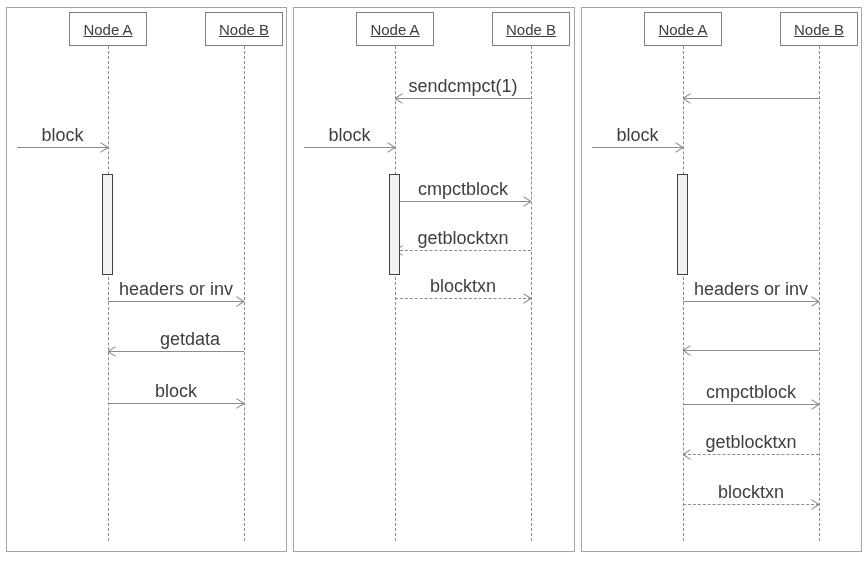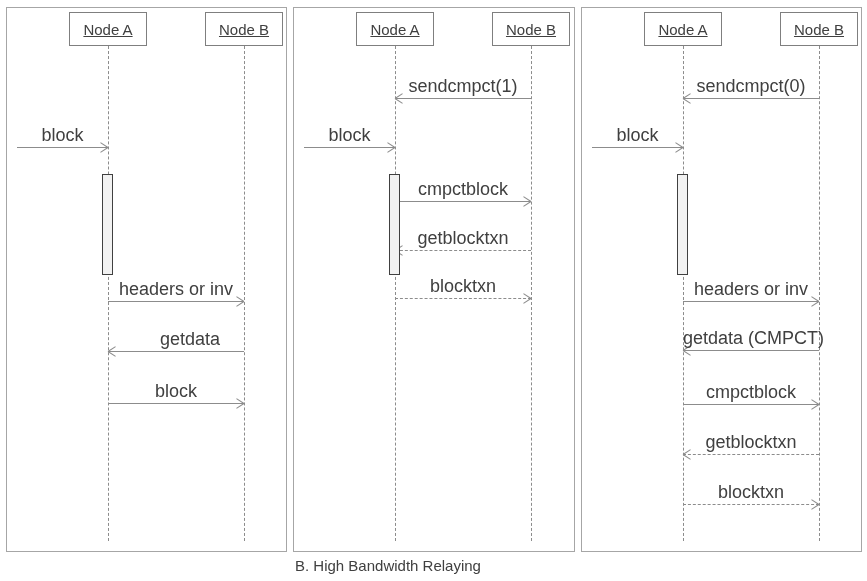--- a/index.html
+++ b/index.html
@@ -154,49 +154,46 @@
           <div class="msg-line dashed" style="left: 101px; top: 242px; width: 136px;"></div>
           <div class="wing tip-left" style="left: 101px; top: 242px; transform: rotate(33deg);"></div>
           <div class="wing tip-left" style="left: 101px; top: 242px; transform: rotate(-33deg);"></div>
           <div class="msg-label" style="left: 101px; width: 136px; top: 221px;">getblocktxn</div>
           <div class="msg-line dashed" style="left: 101px; top: 290px; width: 136px;"></div>
           <div class="wing tip-right" style="left: 228px; top: 290px; transform: rotate(33deg);"></div>
           <div class="wing tip-right" style="left: 228px; top: 290px; transform: rotate(-33deg);"></div>
           <div class="msg-label" style="left: 101px; width: 136px; top: 269px;">blocktxn</div>
           <div class="activation" style="top: 166px; height: 101px;"></div>
         </div>
-      <div class="caption">B. High Bandwidth Relaying</div>
     </div>
 
     <div class="panel-wrap">
       <div class="panel">
           <div class="actor-box" style="left: 62px;">
             <div class="actor-label">Node A</div>
           </div>
           <div class="lifeline" style="left: 101px;"></div>
           <div class="actor-box" style="left: 198px;">
             <div class="actor-label">Node B</div>
           </div>
           <div class="lifeline" style="left: 237px;"></div>
           <div class="msg-line " style="left: 101px; top: 90px; width: 136px;"></div>
           <div class="wing tip-left" style="left: 101px; top: 90px; transform: rotate(33deg);"></div>
           <div class="wing tip-left" style="left: 101px; top: 90px; transform: rotate(-33deg);"></div>
-          <div class="msg-label" style="left: 101px; width: 136px; top: 69px;">sendcmpct(0)</div>
           <div class="msg-line " style="left: 10px; top: 139px; width: 91px;"></div>
           <div class="wing tip-right" style="left: 92px; top: 139px; transform: rotate(33deg);"></div>
           <div class="wing tip-right" style="left: 92px; top: 139px; transform: rotate(-33deg);"></div>
           <div class="msg-label" style="left: 10px; width: 91px; top: 118px;">block</div>
           <div class="msg-line " style="left: 101px; top: 293px; width: 136px;"></div>
           <div class="wing tip-right" style="left: 228px; top: 293px; transform: rotate(33deg);"></div>
           <div class="wing tip-right" style="left: 228px; top: 293px; transform: rotate(-33deg);"></div>
           <div class="msg-label" style="left: 101px; width: 136px; top: 272px;">headers or inv</div>
           <div class="msg-line " style="left: 101px; top: 342px; width: 136px;"></div>
           <div class="wing tip-left" style="left: 101px; top: 342px; transform: rotate(33deg);"></div>
           <div class="wing tip-left" style="left: 101px; top: 342px; transform: rotate(-33deg);"></div>
-          <div class="msg-label" style="left: 101px; width: 136px; top: 321px;">getdata (CMPCT)</div>
           <div class="msg-line " style="left: 101px; top: 396px; width: 136px;"></div>
           <div class="wing tip-right" style="left: 228px; top: 396px; transform: rotate(33deg);"></div>
           <div class="wing tip-right" style="left: 228px; top: 396px; transform: rotate(-33deg);"></div>
           <div class="msg-label" style="left: 101px; width: 136px; top: 375px;">cmpctblock</div>
           <div class="msg-line dashed" style="left: 101px; top: 446px; width: 136px;"></div>
           <div class="wing tip-left" style="left: 101px; top: 446px; transform: rotate(33deg);"></div>
           <div class="wing tip-left" style="left: 101px; top: 446px; transform: rotate(-33deg);"></div>
           <div class="msg-label" style="left: 101px; width: 136px; top: 425px;">getblocktxn</div>
           <div class="msg-line dashed" style="left: 101px; top: 496px; width: 136px;"></div>
           <div class="wing tip-right" style="left: 228px; top: 496px; transform: rotate(33deg);"></div>

